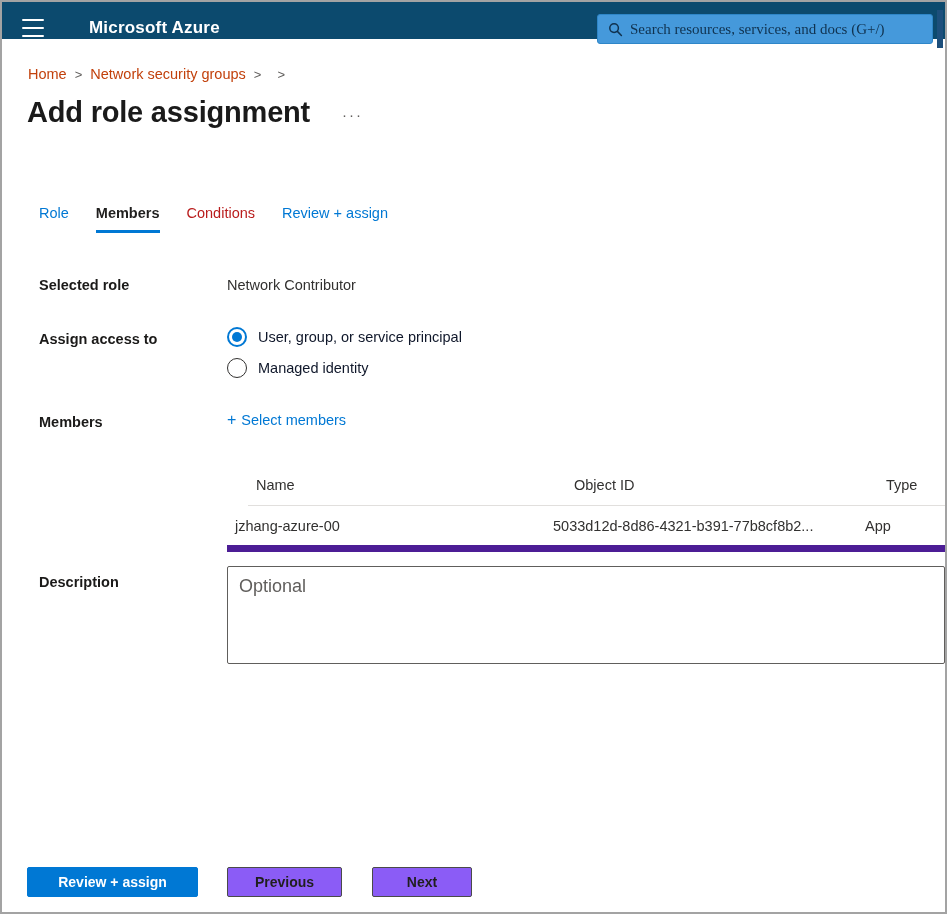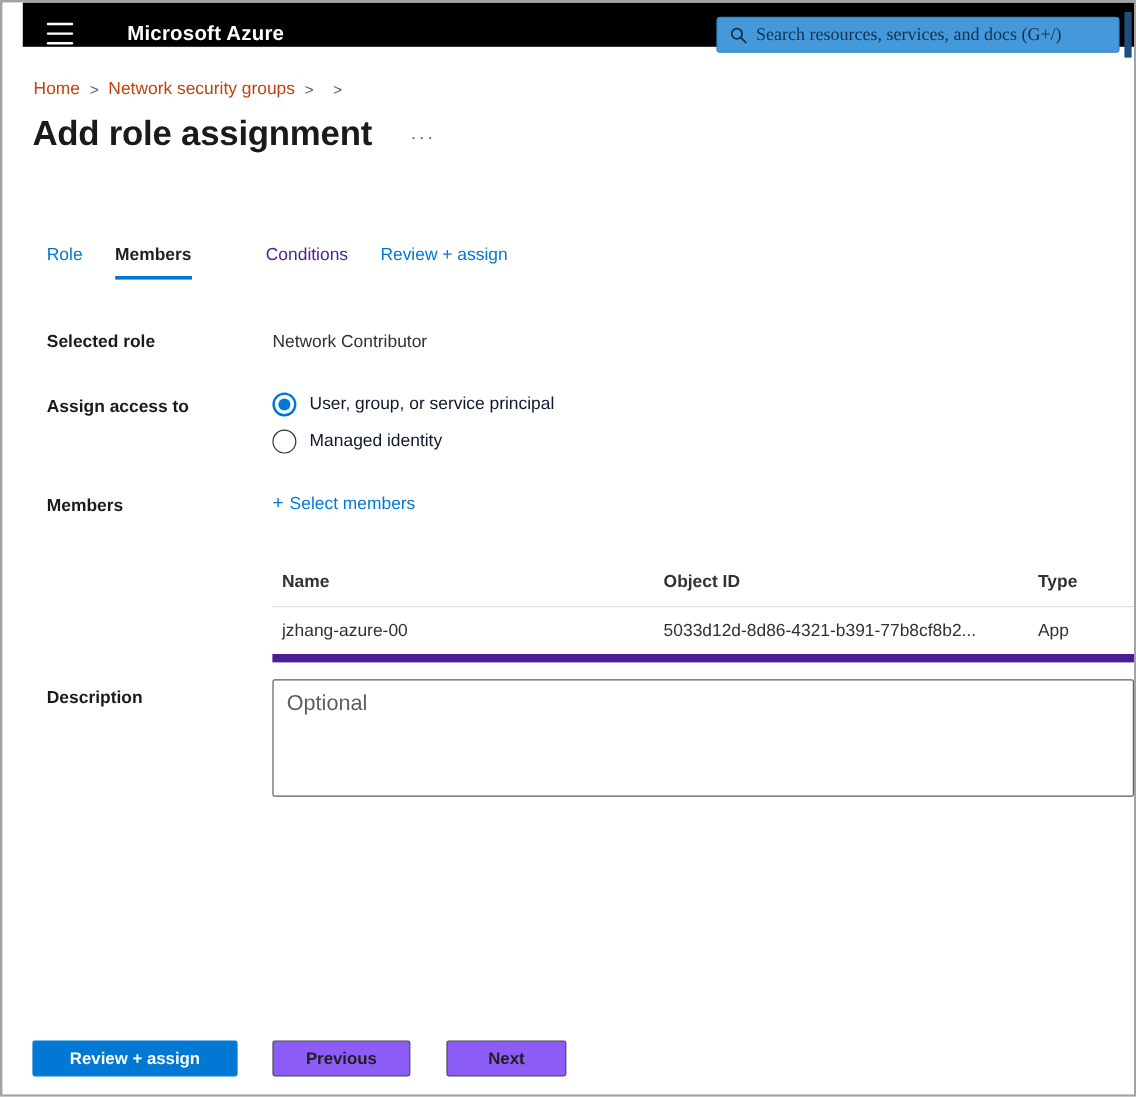--- a/index.html
+++ b/index.html
@@ -11,22 +11,22 @@
     position: relative;
     width: 947px;
     height: 914px;
     background: #ffffff;
     border: 2px solid #a3a3a3;
     overflow: hidden;
   }
 
   
   .topbar {
-    position: absolute; top: 0; left: 17px; right: 0; height: 37px;
-    background: #000000;
+    position: absolute; top: 0; left: 0; right: 0; height: 37px;
+    background: #0c4a6e;
   }
   .hamburger {
     position: absolute; left: 20px; top: 17px; width: 22px; height: 18px;
     display: flex; flex-direction: column; justify-content: space-between;
     cursor: pointer;
   }
   .hamburger span { display: block; height: 2px; background: #ffffff; border-radius: 1px; }
   .topbar-title {
     position: absolute; left: 87px; top: 16px;
     color: #ffffff; font-size: 17px; font-weight: 700; letter-spacing: 0.2px;
@@ -67,21 +67,21 @@
   }
 
   
   .tabs {
     position: absolute; left: 37px; top: 203px;
     display: flex; gap: 27px; font-size: 14.5px;
   }
   .tab { padding-bottom: 9px; cursor: pointer; border-bottom: 3px solid transparent; }
   .tab.link { color: #0078d4; }
   .tab.active { color: #201f1e; font-weight: 700; border-bottom-color: #0078d4; }
-  .tab.disabled { color: #4c1d95; cursor: default; margin-left: 35px; }
+  .tab.disabled { color: #b91c1c; cursor: default; }
 
   
   .field-label {
     position: absolute; left: 37px;
     font-size: 14.5px; font-weight: 700; color: #1b1a19;
   }
   .field-value {
     position: absolute; left: 225px;
     font-size: 14.5px; color: #323130;
   }
@@ -103,21 +103,21 @@
     display: flex; align-items: center; gap: 5px;
   }
   .plus-glyph { font-size: 16px; line-height: 1; }
 
   
   .members-table {
     position: absolute; left: 225px; top: 462px; right: 0;
     font-size: 14.5px; color: #323130;
   }
   .mt-header, .mt-row { display: flex; align-items: center; }
-  .mt-header { height: 42px; border-bottom: 1px solid #e1dfdd; font-weight: 700; }
+  .mt-header { height: 42px; border-bottom: 1px solid #e1dfdd; font-weight: 400; margin-left: 21px; }
   .mt-row { height: 46px; border-bottom: 7px solid #4c1d95; }
   .mt-cell { padding-left: 8px; overflow: hidden; white-space: nowrap; }
   .col-name { width: 318px; flex: 0 0 auto; }
   .col-objectid { width: 312px; flex: 0 0 auto; }
   .col-type { flex: 1; }
 
   
   .description-box {
     position: absolute; left: 225px; top: 564px; right: 0; height: 98px;
     border: 1px solid #605e5c; border-radius: 2px;

